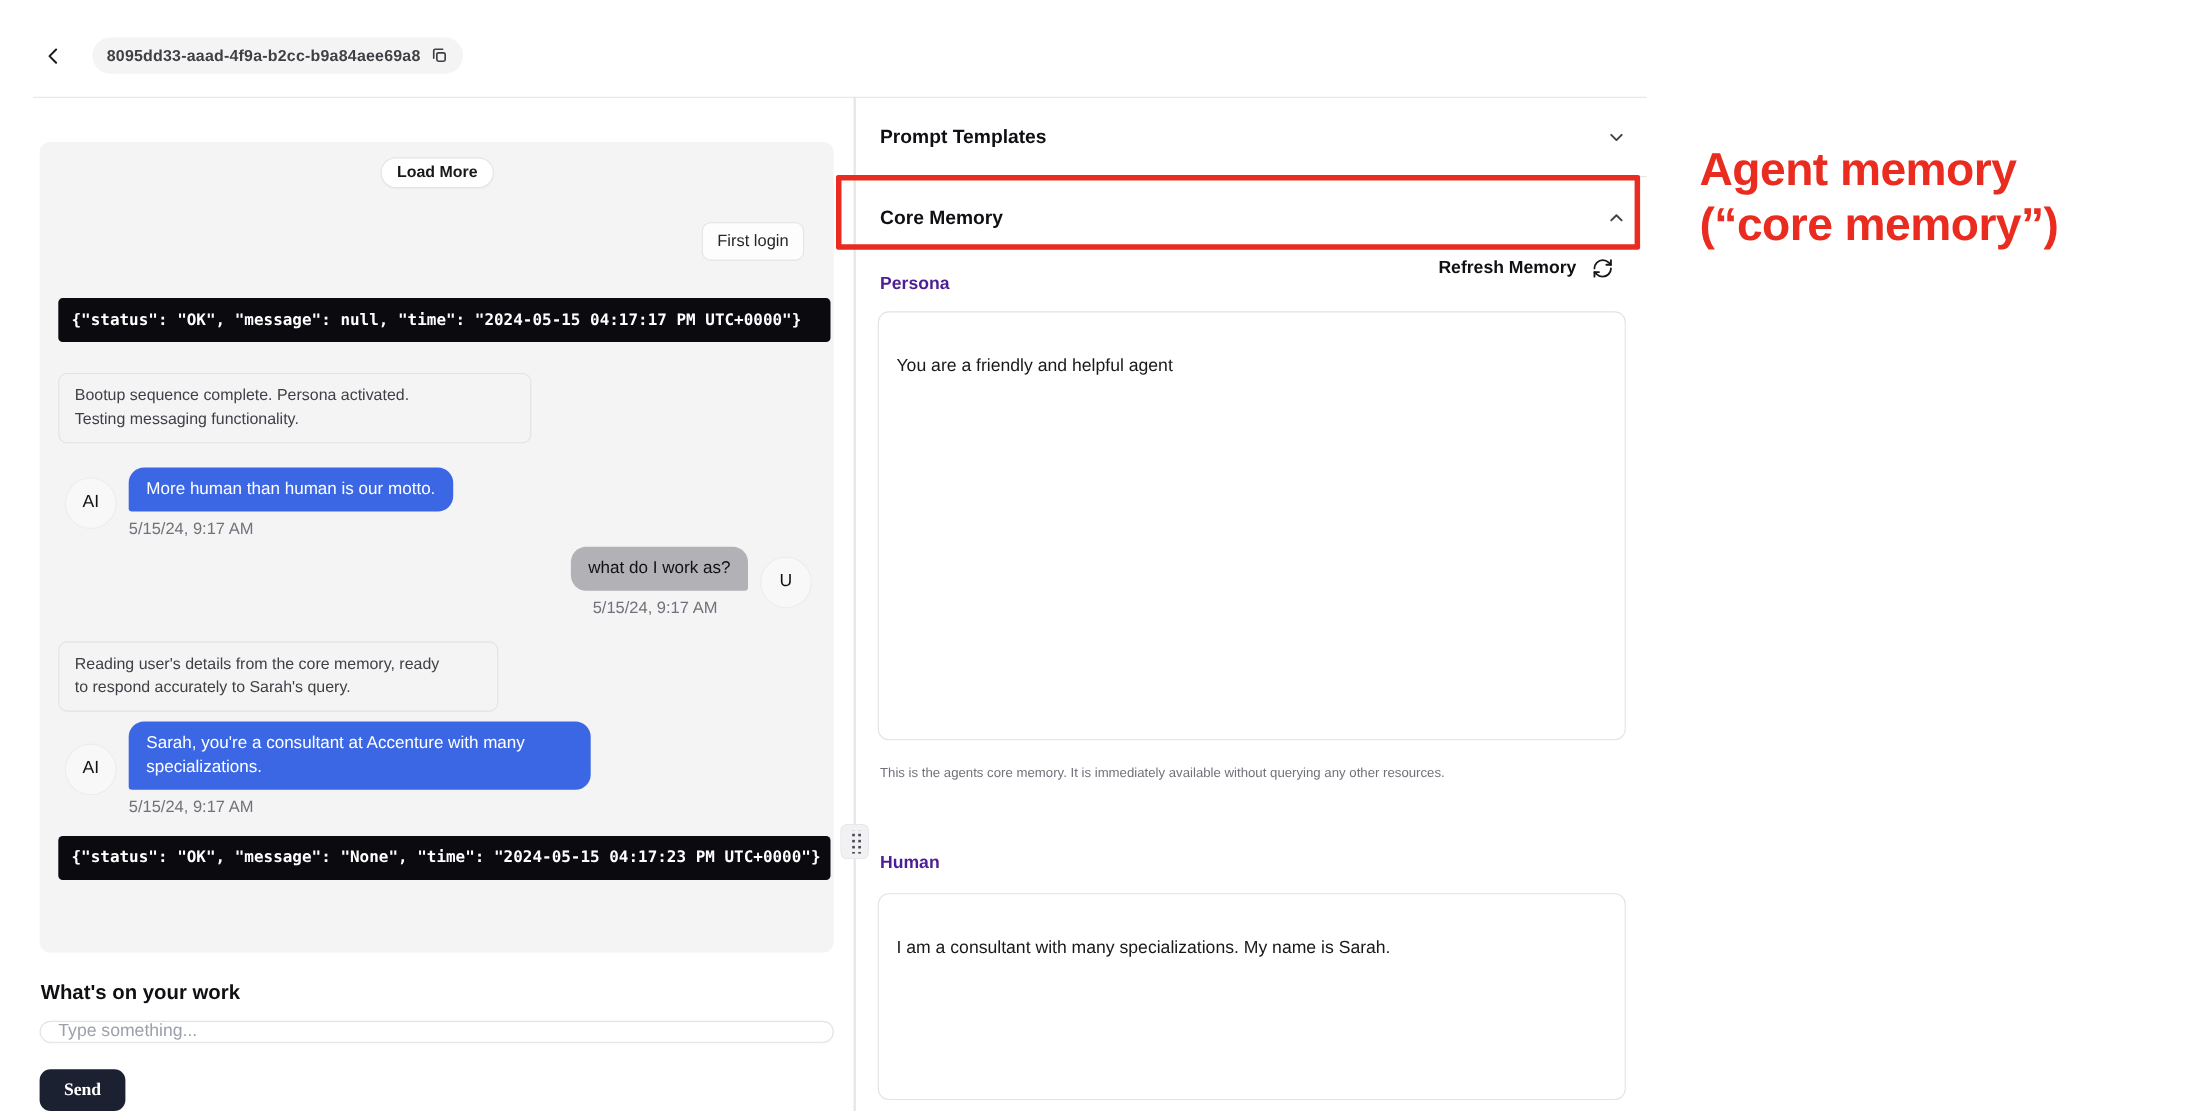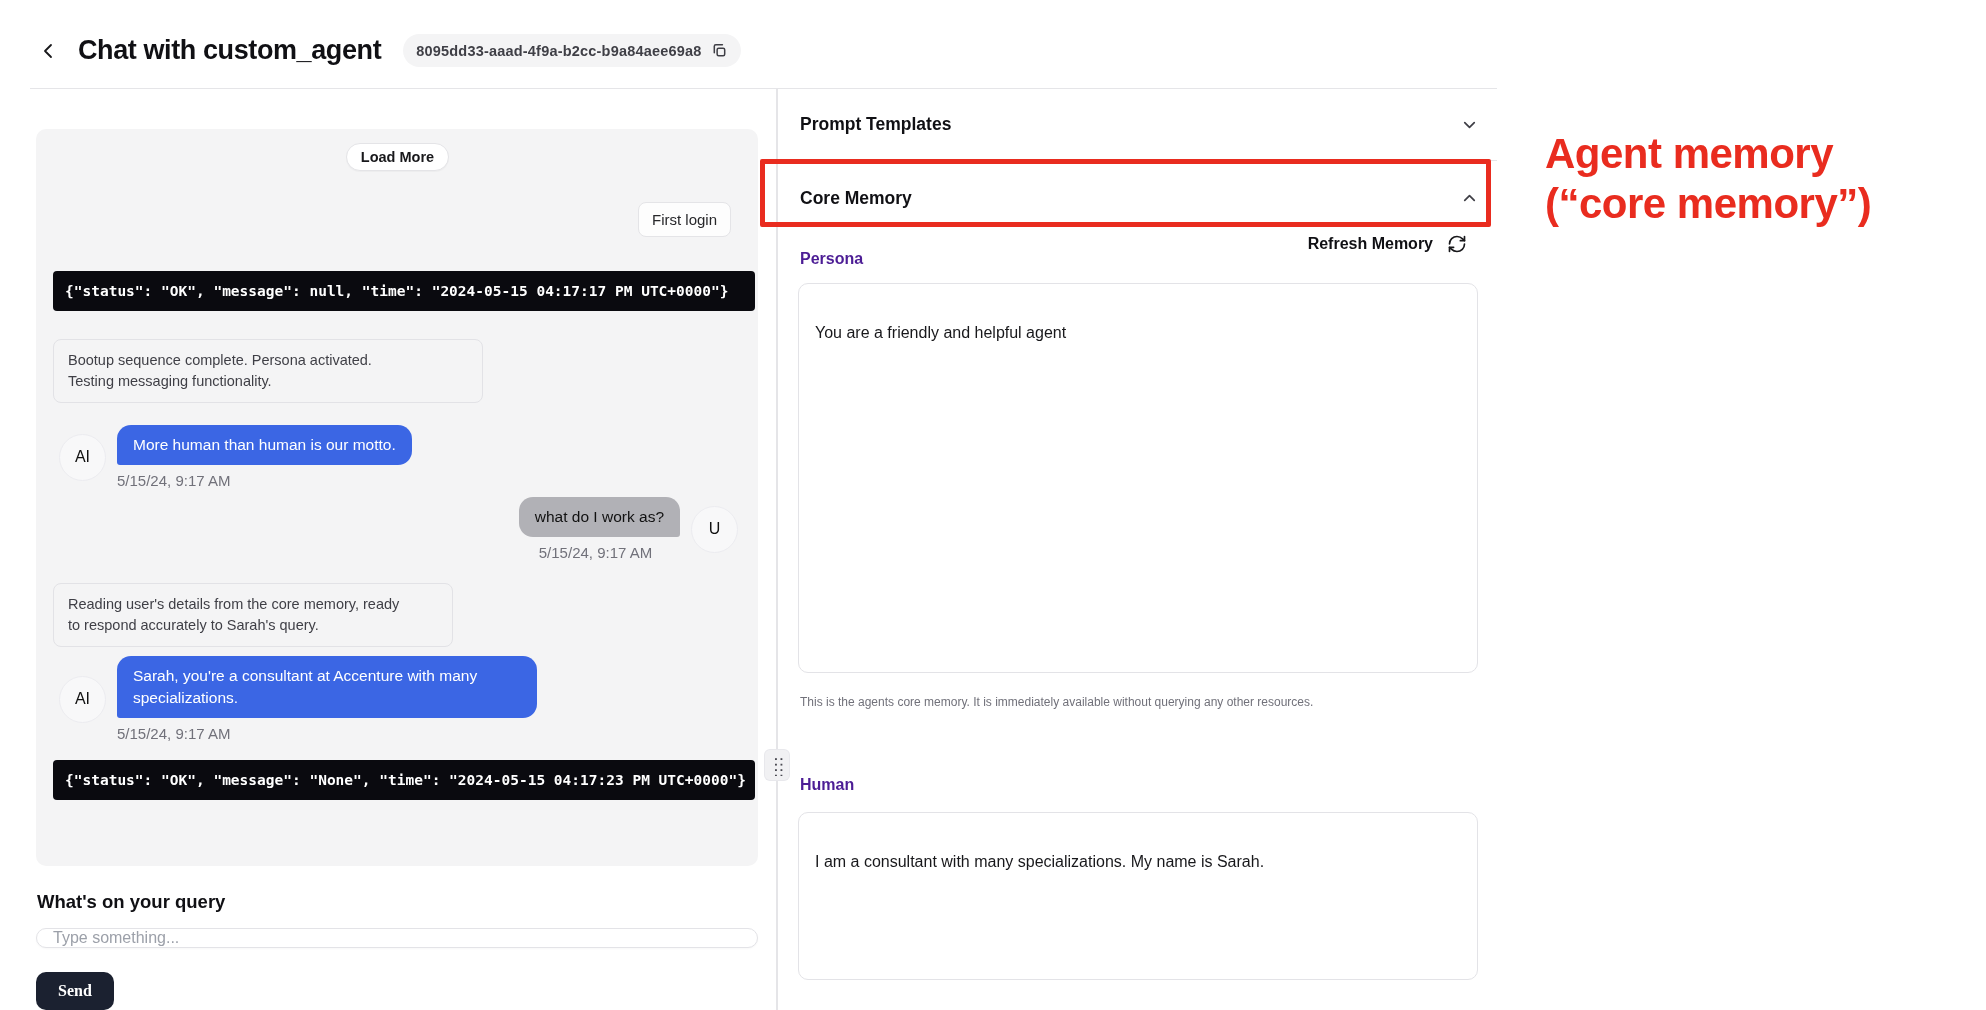--- a/index.html
+++ b/index.html
@@ -130,21 +130,21 @@
   .field-label{position:absolute;left:800px;font-size:16px;font-weight:600;color:#4c1d95;}
   .field-label.persona{top:250px;}
   .field-label.human{top:776px;}
   .memory-textarea{
     position:absolute;left:798px;width:680px;
     border:1px solid #e3e3e7;border-radius:10px;background:#fff;
     padding:38px 16px;font-size:16px;font-family:inherit;color:#18181b;
     resize:none;outline:none;line-height:22px;
   }
   .memory-textarea.persona{top:283px;height:390px;}
-  .memory-textarea.human{top:812px;height:168px;}
+  .memory-textarea.human{top:812px;height:188px;}
   .memory-desc{
     position:absolute;left:800px;top:690px;width:650px;
     font-size:12px;line-height:25px;color:var(--muted);
   }
 
   
   .red-box{
     position:absolute;left:760px;top:159px;width:731px;height:68px;
     border:5px solid var(--annotation-red);border-radius:2px;
     pointer-events:none;z-index:6;
@@ -164,21 +164,20 @@
 <div class="app">
 
   <div class="header">
     <button class="back-btn">
       <span class="icon">
         <svg width="20" height="20" viewBox="0 0 20 20" fill="none" stroke="#18181b" stroke-width="1.8" stroke-linecap="round" stroke-linejoin="round">
             <polyline points="12 4 6 10 12 16"></polyline>
           </svg>
       </span>
     </button>
-    <h1 class="page-title">Chat with custom_agent</h1>
     <div class="id-badge">
       <span class="id-text">8095dd33-aaad-4f9a-b2cc-b9a84aee69a8</span>
       <span class="icon">
         <svg width="17" height="17" viewBox="0 0 18 18" fill="none" stroke="#3f3f46" stroke-width="1.6" stroke-linecap="round" stroke-linejoin="round">
             <rect x="6.5" y="6.5" width="8" height="8" rx="1.6"></rect>
             <path d="M3.5 11.5v-7a1.6 1.6 0 0 1 1.6-1.6h7"></path>
           </svg>
       </span>
     </div>
   </div>
@@ -220,21 +219,21 @@
       <div class="avatar">AI</div>
       <div class="stack">
         <div class="bubble ai">Sarah, you're a consultant at Accenture with many specializations.</div>
         <div class="ts">5/15/24, 9:17 AM</div>
       </div>
     </div>
 
     <div class="json-bar last">{"status": "OK", "message": "None", "time": "2024-05-15 04:17:23 PM UTC+0000"}</div>
   </div>
 
-  <div class="composer-label">What's on your query</div>
+  <div class="composer-label">What's on your work</div>
   <div class="composer">
     <input type="text" placeholder="Type something..." style="">
     <button class="send-btn">Send</button>
   </div>
 
   <div class="divider"></div>
   <div class="grip">
     <div class="grip-dots"></div>
   </div>
 

